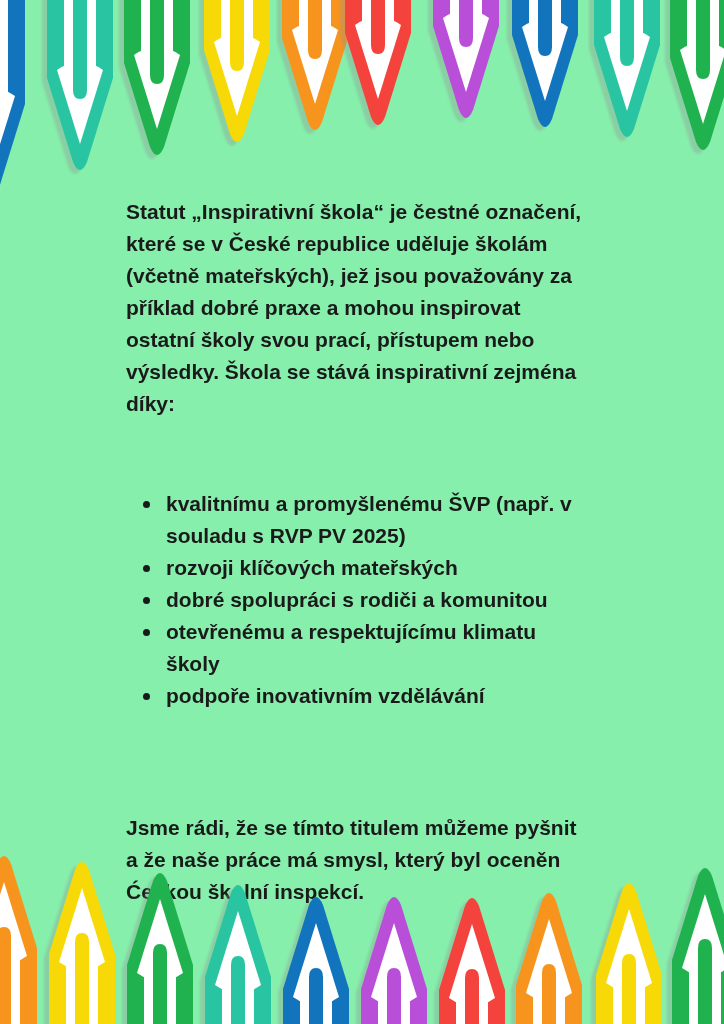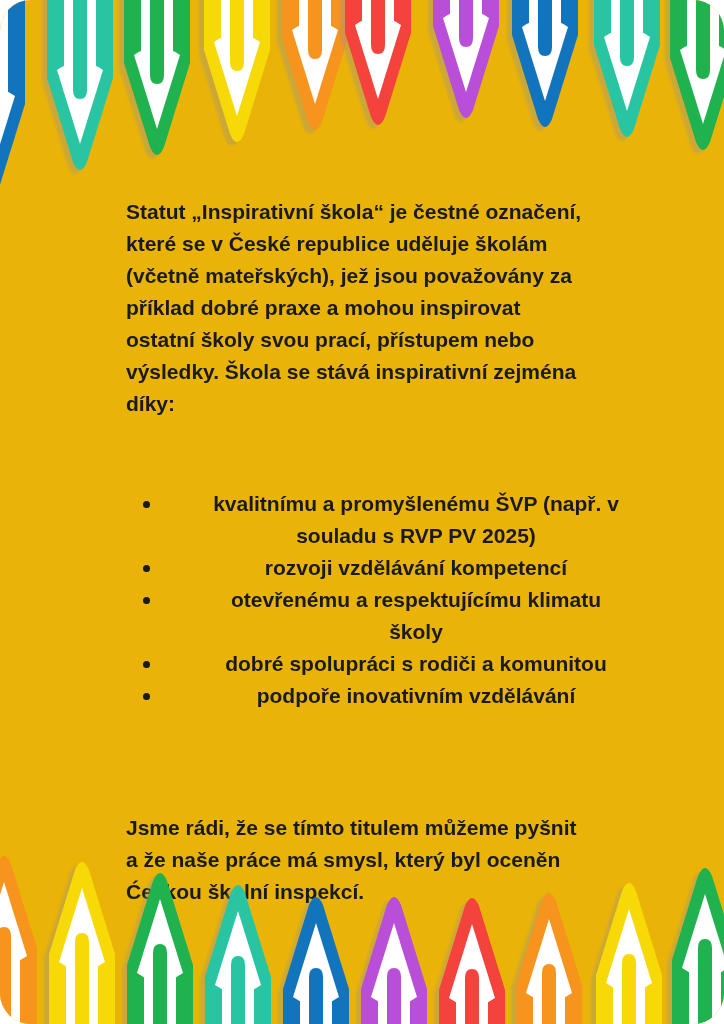--- a/index.html
+++ b/index.html
@@ -10,22 +10,21 @@
     overflow: hidden;
     position: relative;
     font-family: "Liberation Sans", "DejaVu Sans", sans-serif;
   }
   .page {
     position: absolute;
     inset: 0;
     width: 724px;
     height: 1024px;
     overflow: hidden;
-    background: #eab308;
-    border-radius: 31px;
+    background: #86efac;
   }
   
   .pencil {
     position: absolute;
     width: 76px;
     height: 230px;
     pointer-events: none;
   }
   .pencil svg { display: block; width: 76px; height: 230px; }
   .pencil-top    { filter: drop-shadow(-5px 4px 1px rgba(145,145,145,0.35)); }
@@ -43,21 +42,21 @@
     line-height: 32px;
     white-space: pre-line;
   }
   .content p { margin: 0; }
   p.intro { margin-bottom: 4px; }
   ul.benefits {
     list-style: none;
     margin: 0;
     padding: 0 0 0 40px;
   }
-  ul.benefits li { position: relative; text-align: center; }
+  ul.benefits li { position: relative; }
   ul.benefits li::before {
     content: "";
     position: absolute;
     left: -23px;
     top: 13px;
     width: 7px;
     height: 7px;
     border-radius: 50%;
     background: #1a1a1a;
   }
@@ -140,22 +139,22 @@
   <main class="content">
     <p class="intro">Statut „Inspirativní škola“ je čestné označení,
 které se v České republice uděluje školám
 (včetně mateřských), jež jsou považovány za
 příklad dobré praxe a mohou inspirovat
 ostatní školy svou prací, přístupem nebo
 výsledky. Škola se stává inspirativní zejména
 díky:</p>
 
     <ul class="benefits" id="benefits-list"><li>kvalitnímu a promyšlenému ŠVP (např. v
-souladu s RVP PV 2025)</li><li>rozvoji vzdělávání kompetencí</li><li>otevřenému a respektujícímu klimatu
-školy</li><li>dobré spolupráci s rodiči a komunitou</li><li>podpoře inovativním vzdělávání</li></ul>
+souladu s RVP PV 2025)</li><li>rozvoji klíčových mateřských</li><li>dobré spolupráci s rodiči a komunitou</li><li>otevřenému a respektujícímu klimatu
+školy</li><li>podpoře inovativním vzdělávání</li></ul>
 
     <p class="outro">Jsme rádi, že se tímto titulem můžeme pyšnit
 a že naše práce má smysl, který byl oceněn
 Ćeskou školní inspekcí.</p>
   </main>
 
   <div class="pencil-row" id="pencil-border-bottom">
       <div class="pencil pencil-bottom" style="left: -34px; top: 848px; color: rgb(247, 148, 30);">
         <svg viewBox="0 0 76 230">
           <use href="#pencil-shape"></use>

